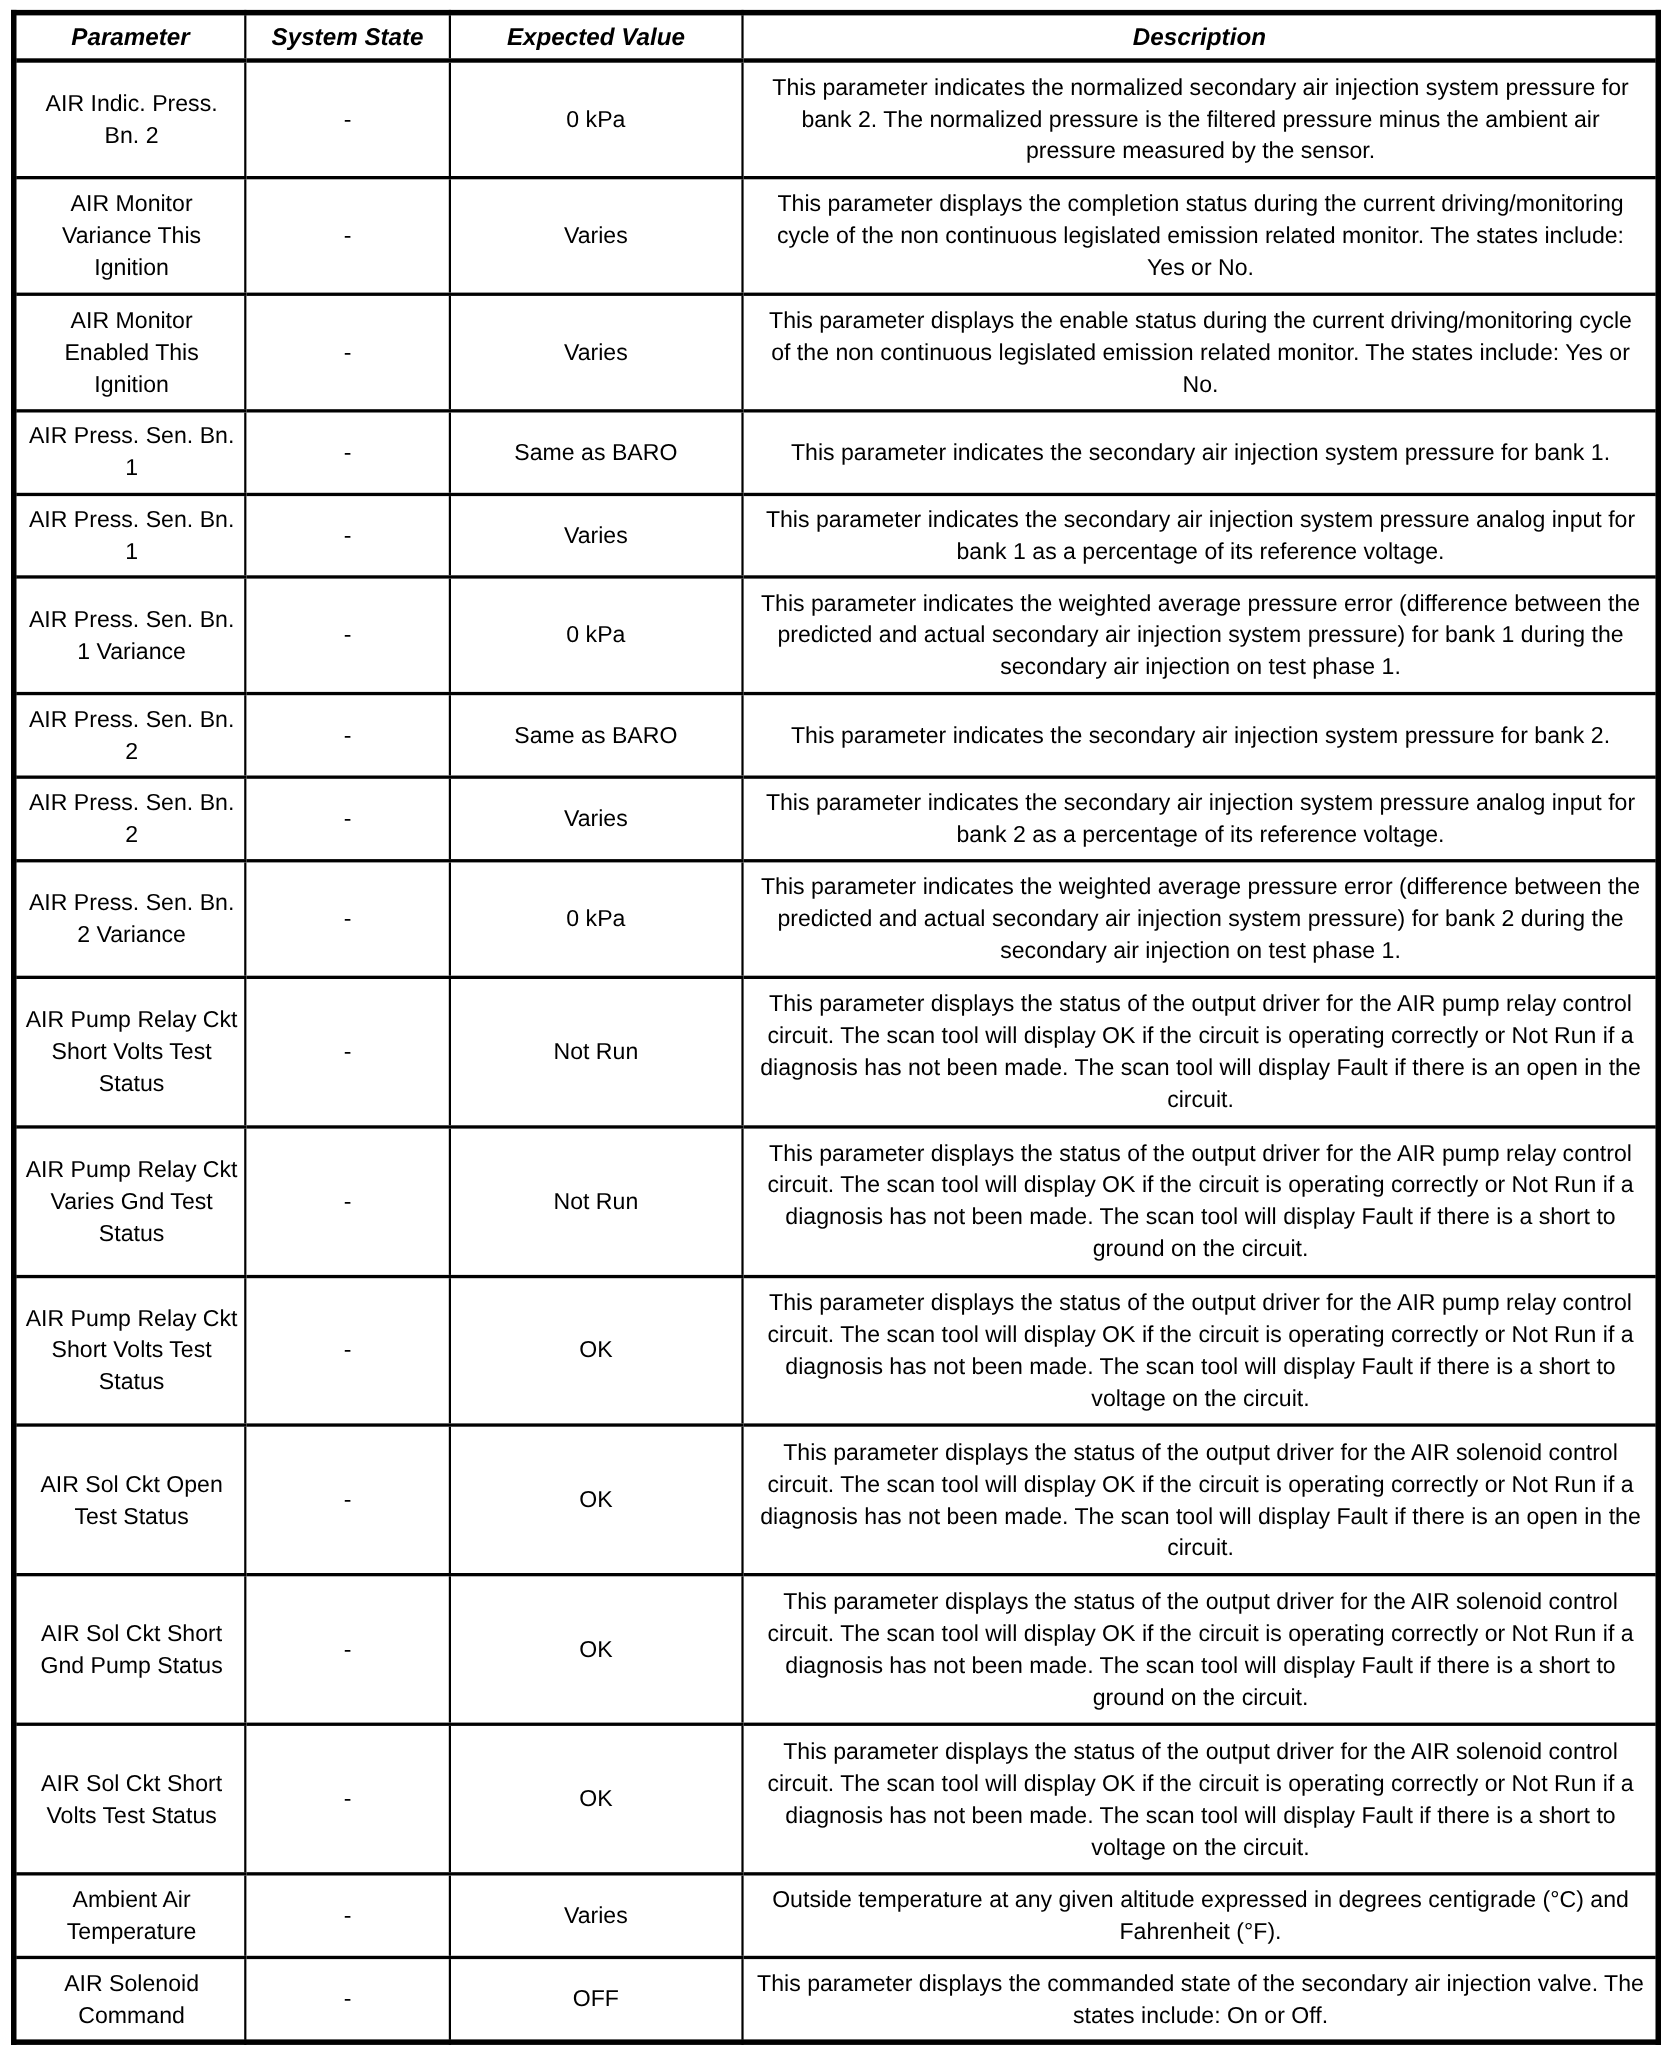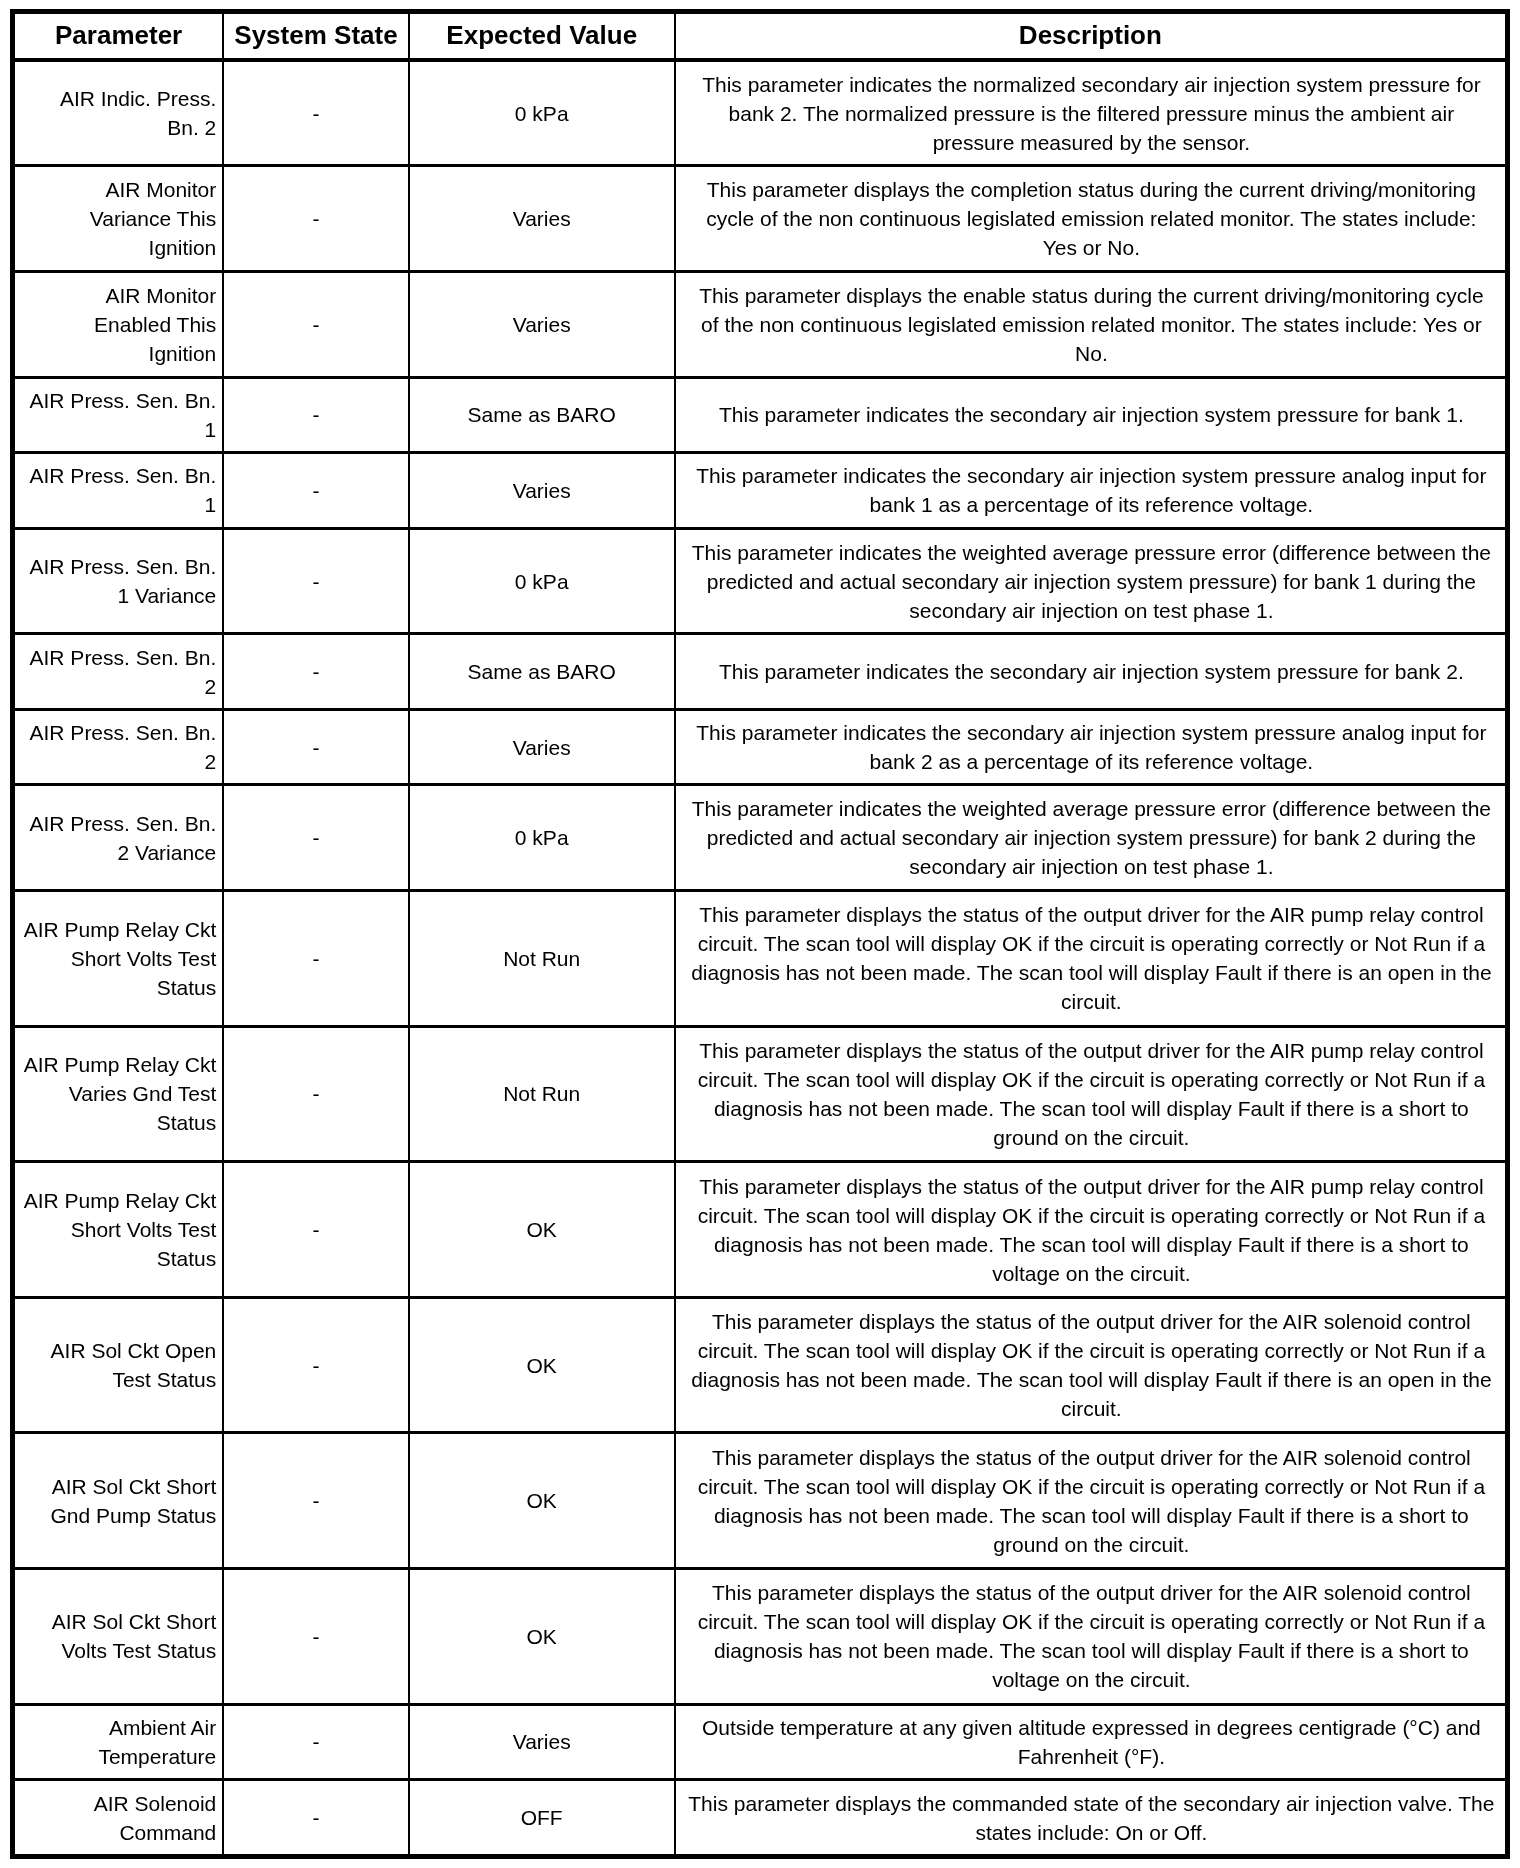--- a/index.html
+++ b/index.html
@@ -24,39 +24,40 @@
     table-layout: fixed;
   }
   col.col-parameter   { width: 14.1%; }
   col.col-state       { width: 12.4%; }
   col.col-value       { width: 17.8%; }
   col.col-description { width: 55.7%; }
 
   th {
     border: 2px solid #000000;
     border-bottom: 4px solid #000000;
-    font-size: 26px;
+    font-size: 22px;
     font-weight: bold;
     text-align: center;
     vertical-align: middle;
     padding: 7px 4px;
     line-height: 1.15;
+    font-style: italic;
   }
   td {
     border: 2px solid #000000;
     border-top: 3px solid #000000;
     border-bottom: 3px solid #000000;
     font-size: 21px;
     line-height: 29px;
     vertical-align: middle;
     padding: 6px 8px;
     overflow: hidden;
   }
   td.c-param {
-    text-align: right;
+    text-align: center;
     padding-left: 8px;
     padding-right: 6px;
   }
   td.c-state,
   td.c-value {
     text-align: center;
   }
   td.c-desc {
     text-align: center;
     padding-left: 12px;

